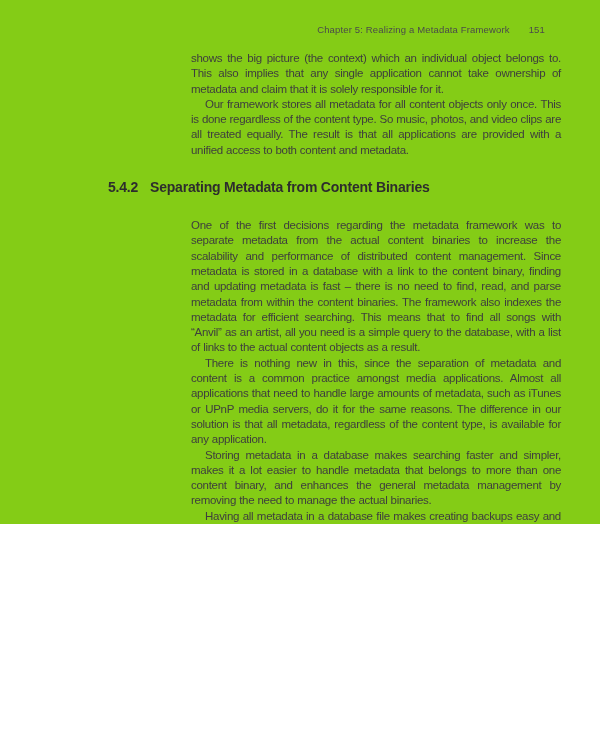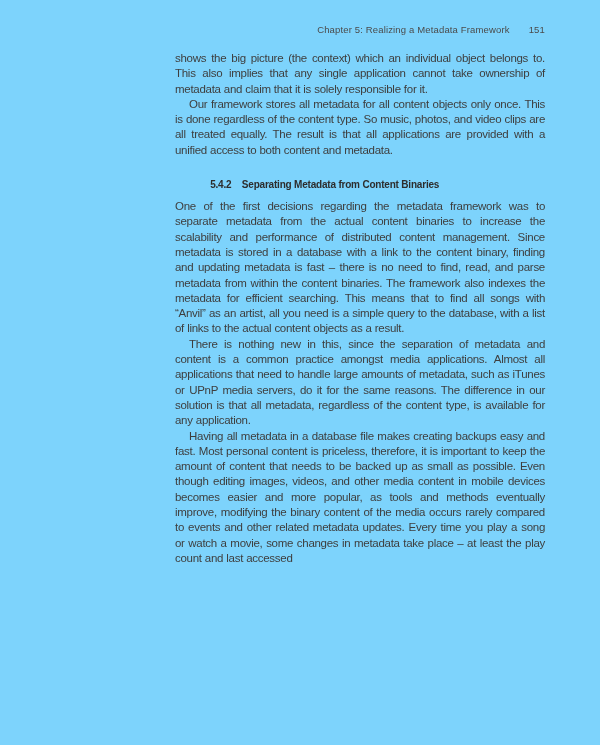--- a/index.html
+++ b/index.html
@@ -3,22 +3,22 @@
 <meta charset="utf-8">
 <style>
   html, body {
     margin: 0;
     padding: 0;
     background: #ffffff;
   }
   .page {
     position: relative;
     width: 600px;
-    height: 745px;
-    background: #7dd3fc;
+    height: 524px;
+    background: #84cc16;
     font-family: "Liberation Sans", sans-serif;
     overflow: hidden;
   }
   .running-head {
     position: absolute;
     top: 24px;
     left: 0;
     width: 545px;
     text-align: right;
     font-size: 9.5px;
@@ -26,45 +26,44 @@
     color: #4b4b4b;
     letter-spacing: 0.15px;
   }
   .running-head .pageno {
     display: inline-block;
     margin-left: 19px;
     color: #4b4b4b;
   }
   .content {
     position: absolute;
-    left: 92px;
+    left: 108px;
     top: 51px;
     width: 455px;
     color: #3e3e3e;
   }
   .content p {
     margin: 0 0 0 83px;
     width: 370px;
     text-align: justify;
     font-size: 11.5px;
     line-height: 15.3px;
     letter-spacing: -0.28px;
     word-spacing: 0.2px;
   }
   .content p.indent {
     text-indent: 14px;
   }
   .section-heading {
-    margin: 21px 0 9px 0;
-    font-size: 10px;
+    margin: 21px 0 23px 0;
+    font-size: 14px;
     font-weight: bold;
     color: #2d2d2d;
     letter-spacing: -0.2px;
     white-space: nowrap;
-    text-align: center;
   }
   .section-heading .num {
     display: inline-block;
     min-width: 42px;
   }
 </style>
 </head>
 <body>
 
 <div class="page">
@@ -77,17 +76,18 @@
 
     <p>shows the big picture (the context) which an individual object belongs to. This also implies that any single application cannot take ownership of metadata and claim that it is solely responsible for it.</p>
     <p class="indent">Our framework stores all metadata for all content objects only once. This is done regardless of the content type. So music, photos, and video clips are all treated equally. The result is that all applications are provided with a unified access to both content and metadata.</p>
 
     <div class="section-heading">
       <span class="num">5.4.2</span><span>Separating Metadata from Content Binaries</span>
     </div>
 
     <p>One of the first decisions regarding the metadata framework was to separate metadata from the actual content binaries to increase the scalability and performance of distributed content management. Since metadata is stored in a database with a link to the content binary, finding and updating metadata is fast – there is no need to find, read, and parse metadata from within the content binaries. The framework also indexes the metadata for efficient searching. This means that to find all songs with “Anvil” as an artist, all you need is a simple query to the database, with a list of links to the actual content objects as a result.</p>
     <p class="indent">There is nothing new in this, since the separation of metadata and content is a common practice amongst media applications. Almost all applications that need to handle large amounts of metadata, such as iTunes or UPnP media servers, do it for the same reasons. The difference in our solution is that all metadata, regardless of the content type, is available for any application.</p>
+    <p class="indent">Storing metadata in a database makes searching faster and simpler, makes it a lot easier to handle metadata that belongs to more than one content binary, and enhances the general metadata management by removing the need to manage the actual binaries.</p>
     <p class="indent">Having all metadata in a database file makes creating backups easy and fast. Most personal content is priceless, therefore, it is important to keep the amount of content that needs to be backed up as small as possible. Even though editing images, videos, and other media content in mobile devices becomes easier and more popular, as tools and methods eventually improve, modifying the binary content of the media occurs rarely compared to events and other related metadata updates. Every time you play a song or watch a movie, some changes in metadata take place – at least the play count and last accessed</p>
 
   </div>
 
 </div>
 
 </body></html>

